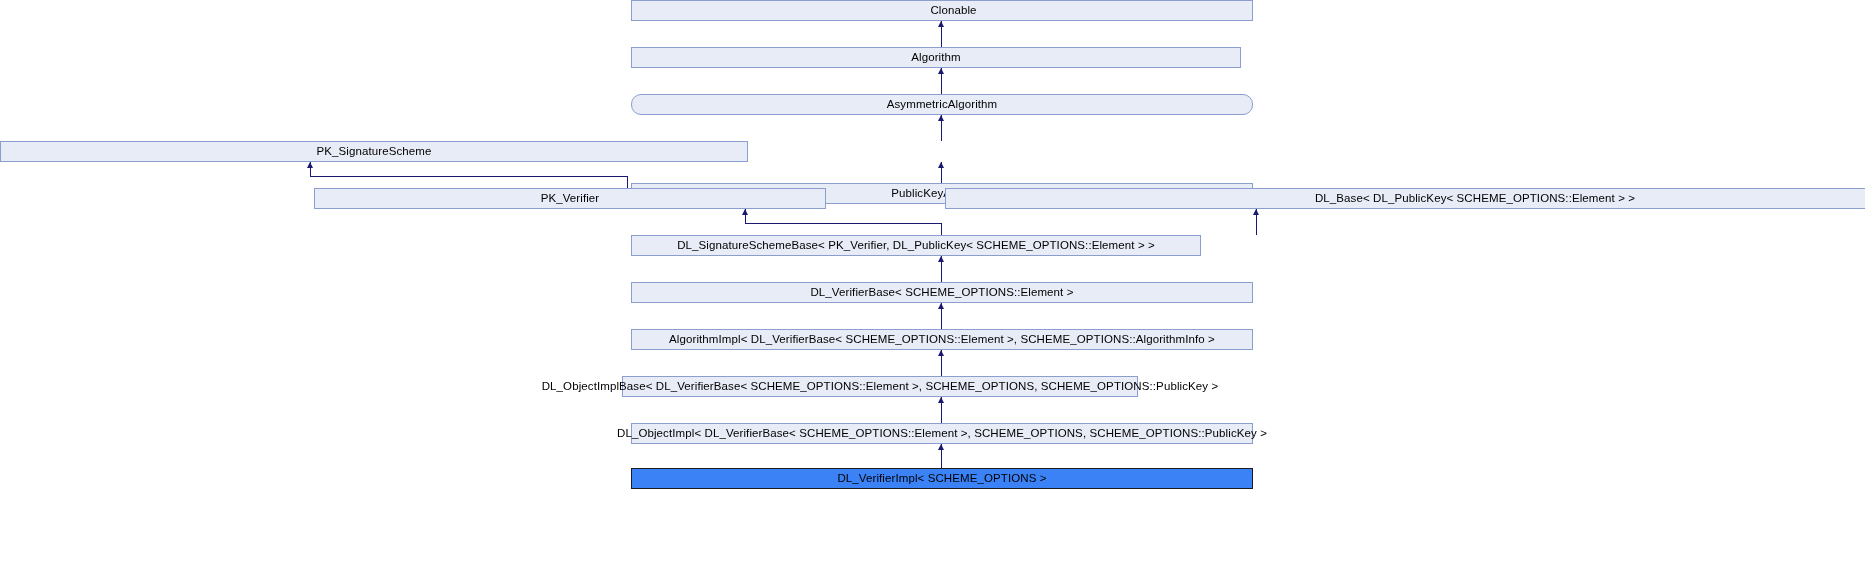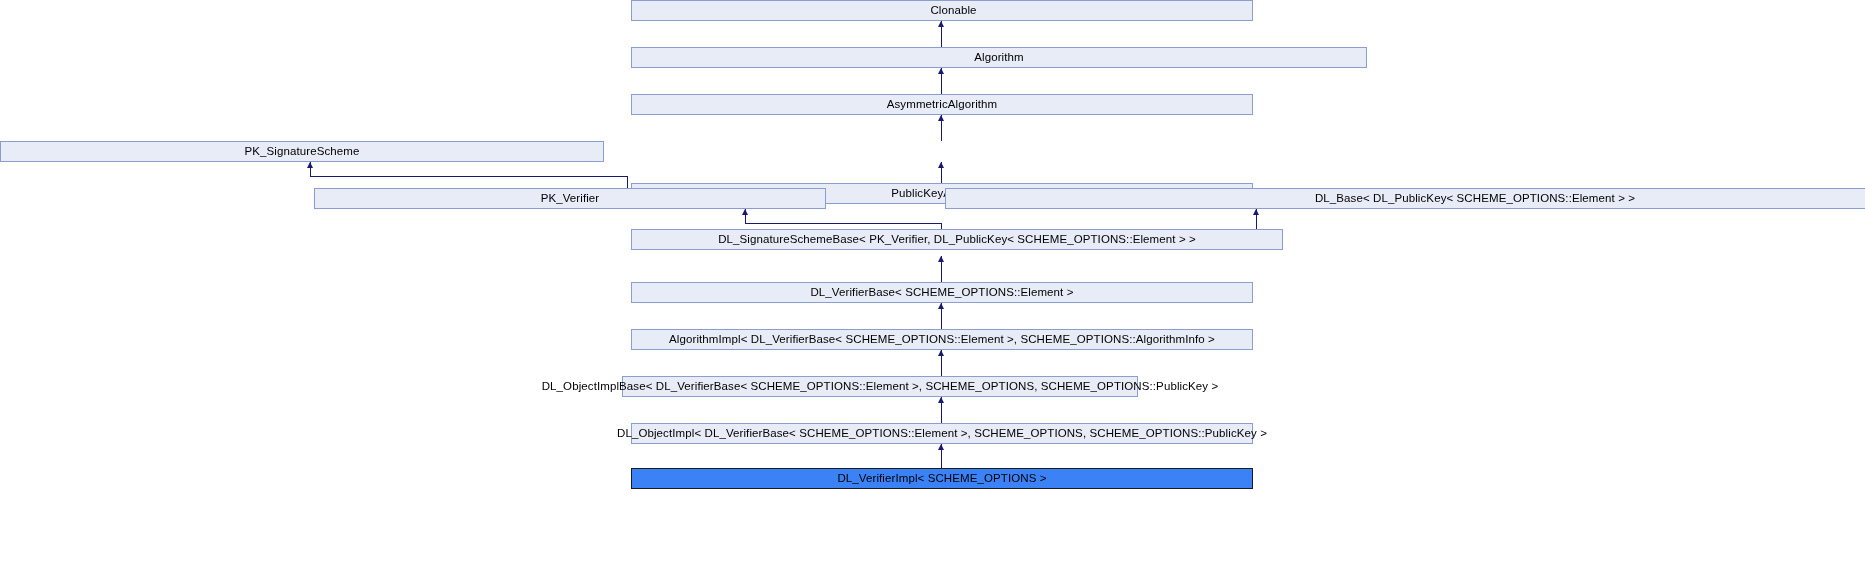--- a/index.html
+++ b/index.html
@@ -100,45 +100,45 @@
   <div class="edge-v" style="left:941px; top:397px; height:26px;"></div>
   <div class="arrowhead" style="left:938px; top:397px;"></div>
 
   <div class="edge-v" style="left:941px; top:444px; height:24px;"></div>
   <div class="arrowhead" style="left:938px; top:444px;"></div>
 
   <div class="node" style="left:631px; top:0px; width:622px;padding-left:23px;">
     <span class="label">Clonable</span>
   </div>
 
-  <div class="node" style="left:631px; top:47px; width:736px;">
+  <div class="node" style="left:631px; top:47px; width:610px;">
     <span class="label">Algorithm</span>
   </div>
 
-  <div class="node" style="left:631px; top:94px; width:622px;">
+  <div class="node" style="left:631px; top:94px; width:622px;border-radius:10px;">
     <span class="label">AsymmetricAlgorithm</span>
   </div>
 
-  <div class="node" style="left:0px; top:141px; width:604px;">
+  <div class="node" style="left:0px; top:141px; width:748px;">
     <span class="label">PK_SignatureScheme</span>
   </div>
 
   <div class="node" style="left:631px; top:141px; width:622px;margin-top:42px;">
     <span class="label">PublicKeyAlgorithm</span>
   </div>
 
   <div class="node" style="left:314px; top:188px; width:512px;">
     <span class="label">PK_Verifier</span>
   </div>
 
   <div class="node" style="left:945px; top:188px; width:1060px;">
     <span class="label">DL_Base&lt; DL_PublicKey&lt; SCHEME_OPTIONS::Element &gt; &gt;</span>
   </div>
 
-  <div class="node" style="left:631px; top:229px; width:652px;">
+  <div class="node" style="left:631px; top:235px; width:570px;">
     <span class="label">DL_SignatureSchemeBase&lt; PK_Verifier, DL_PublicKey&lt; SCHEME_OPTIONS::Element &gt; &gt;</span>
   </div>
 
   <div class="node" style="left:631px; top:282px; width:622px;">
     <span class="label">DL_VerifierBase&lt; SCHEME_OPTIONS::Element &gt;</span>
   </div>
 
   <div class="node" style="left:631px; top:329px; width:622px;">
     <span class="label">AlgorithmImpl&lt; DL_VerifierBase&lt; SCHEME_OPTIONS::Element &gt;, SCHEME_OPTIONS::AlgorithmInfo &gt;</span>
   </div>

